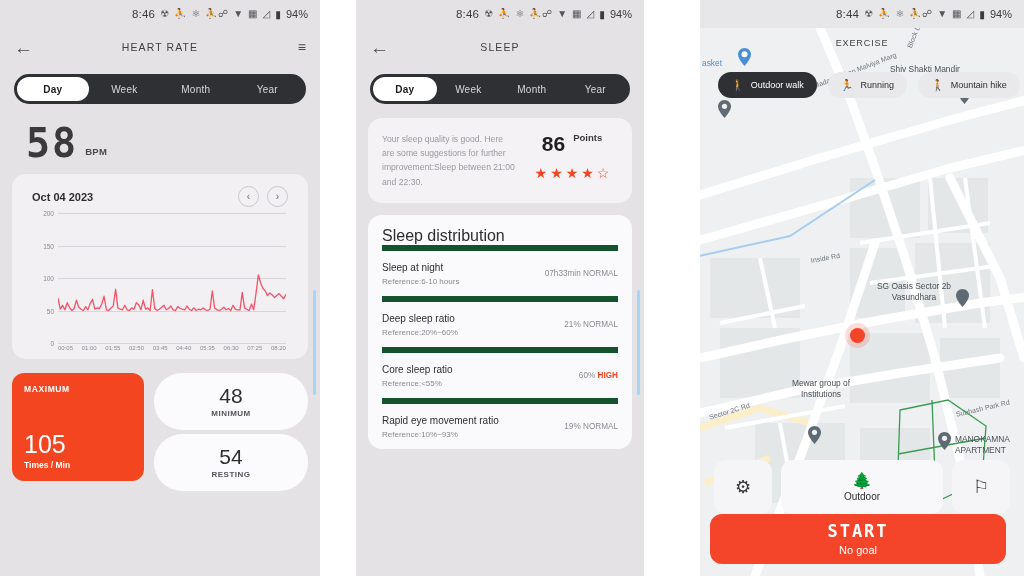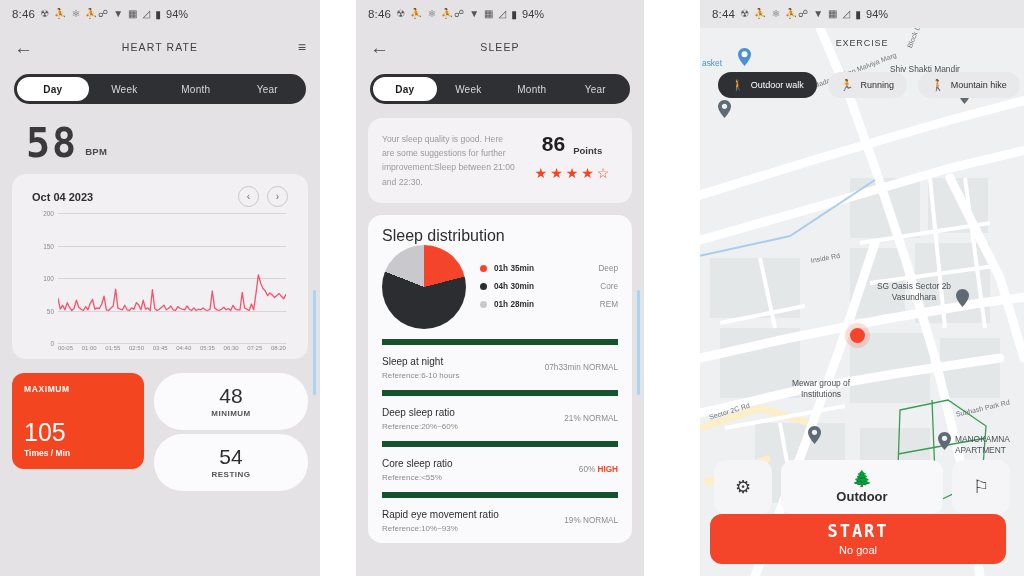--- a/index.html
+++ b/index.html
@@ -15,21 +15,21 @@
   .panel { position: relative; height: 576px; overflow: hidden; background: #e4e2e5; }
   .panel.p1 { width: 320px; }
   .gap { width: 36px; height: 576px; background: #ffffff; }
   .panel.p2 { width: 288px; }
   .gap2 { width: 56px; height: 576px; background: #ffffff; }
   .panel.p3 { width: 324px; background:#eceff0; }
 
   
   .statusbar {
     height: 28px; background: #e4e2e5;
-    display:flex; align-items:center; justify-content:flex-start;
+    display:flex; align-items:center; justify-content:flex-end;
     padding: 0 12px; font-size: 11px; color: #4a4a4a;
   }
   .sb-left, .sb-right { display:flex; align-items:center; gap:5px; }
   .sb-time { font-size: 11.5px; color:#3c3c3c; letter-spacing:.2px; }
   .sb-ico { font-size: 10px; color:#55555a; line-height:1; }
   .sb-batt { font-size: 10.5px; color:#3c3c3c; }
   .sb-pct { font-size: 11px; color:#3c3c3c; }
 
   
   .appbar { height: 38px; display:flex; align-items:center; padding: 0 14px; position:relative; }
@@ -81,42 +81,42 @@
   .gline { position:absolute; left:26px; right:2px; height:1px; background:#d7d5da; }
   .svgwrap { position:absolute; left:26px; right:2px; top:0; bottom:0; }
   .xlabels {
     display:flex; justify-content:space-between; margin: 2px 2px 0 26px;
     font-size:6px; color:#8b8b90;
   }
 
   
   .stats { display:flex; gap:10px; margin: 14px 12px 0; }
   .stat-max {
-    width: 132px; height: 96px; background:#f44521; border-radius: 12px;
+    width: 132px; height: 108px; background:#f44521; border-radius: 12px;
     padding: 11px 12px; display:flex; flex-direction:column; justify-content:space-between; color:#fff;
   }
   .stat-max .lbl { font-size:8.5px; font-weight:bold; letter-spacing:.6px; }
   .stat-max .val { font-size: 25px; font-weight:300; line-height:1; }
   .stat-max .sub { font-size:8.5px; font-weight:bold; margin-top:3px; }
   .stat-col { display:flex; flex-direction:column; gap:4px; flex:1; }
   .stat-pill {
     background:#fbfafc; border-radius: 28px; height: 57px;
     display:flex; flex-direction:column; align-items:center; justify-content:center;
   }
   .stat-pill .val { font-size: 21px; color:#2e2e31; font-weight:300; line-height:1.05; }
   .stat-pill .lbl { font-size:8px; color:#55555a; font-weight:bold; letter-spacing:.5px; margin-top:2px; }
 
   
   .scrollbar { position:absolute; right:4px; width:3px; border-radius:2px; background:#a8d4f5; }
 
   
   .sleep-card { background:#f4f2f5; border-radius: 14px; margin: 14px 12px 0; padding: 14px 14px; display:flex; gap:10px; }
   .sleep-adv { flex:1; font-size: 8.6px; line-height: 1.65; color:#9a9a9f; }
   .sleep-score { width: 92px; display:flex; flex-direction:column; align-items:center; }
-  .score-row { display:flex; align-items:flex-end; gap:8px; }
+  .score-row { display:flex; align-items:flex-start; gap:8px; }
   .score-num { font-size: 21px; font-weight:bold; color:#202023; }
   .score-pts { font-size: 9.5px; color:#3a3a3d; font-weight:bold; }
   .stars { margin-top:10px; display:flex; gap:3px; font-size: 14px; color:#f44521; line-height:1; }
 
   .dist-card { background:#faf9fb; border-radius: 14px; margin: 12px 12px 0; padding: 12px 14px 0; }
   .dist-title { font-size: 16px; color:#2e2e31; }
   .dist-body { display:flex; align-items:center; gap:14px; padding-bottom: 10px; }
   .pie { width: 84px; height: 84px; border-radius:50%; flex:none; }
   .legend { flex:1; display:flex; flex-direction:column; gap:9px; }
   .leg-row { display:flex; align-items:center; font-size:8.2px; color:#2e2e31; }
@@ -159,21 +159,21 @@
   .bottom-ctrls { position:absolute; left: 14px; right: 14px; bottom: 62px; display:flex; gap:9px; z-index: 6; }
   .ctrl-sq {
     width: 58px; height: 54px; background:#f5f4f7; border-radius: 12px;
     display:flex; align-items:center; justify-content:center; font-size: 18px; color:#3a3a3d; cursor:pointer;
   }
   .ctrl-mid {
     flex:1; height: 54px; background:#f8f7fa; border-radius: 12px;
     display:flex; flex-direction:column; align-items:center; justify-content:center; gap:2px; cursor:pointer;
   }
   .ctrl-mid .g { font-size: 16px; color:#2e2e31; line-height:1; }
-  .ctrl-mid .t { font-size: 13px; font-weight:bold; color:#2e2e31; }
+  .ctrl-mid .t { font-size: 10px; font-weight:normal; color:#2e2e31; }
   .start-btn {
     position:absolute; left: 10px; right: 18px; bottom: 12px; height: 50px;
     background:#f4452a; border-radius: 12px; color:#fff; cursor:pointer;
     display:flex; flex-direction:column; align-items:center; justify-content:center;
   }
   .start-btn .big {
     font-family:"DejaVu Sans Mono", monospace; font-size: 17px; font-weight:bold; letter-spacing: 2px; line-height:1;
     background-image:
       repeating-linear-gradient(0deg, rgba(244,69,42,0) 0px, rgba(244,69,42,0) 2px, #f4452a 2px, #f4452a 3.2px),
       repeating-linear-gradient(90deg, rgba(244,69,42,0) 0px, rgba(244,69,42,0) 2px, #f4452a 2px, #f4452a 3.2px);
@@ -330,40 +330,20 @@
             <span>★</span>
             <span>★</span>
             <span>★</span>
             <span>☆</span>
           </div>
       </div>
     </div>
 
     <div class="dist-card">
       <div class="dist-title">Sleep distribution</div>
-      <div class="dist-body">
-        <div class="pie" id="sleep-pie" style="background: conic-gradient(rgb(244, 69, 42) 0deg, rgb(244, 69, 42) 75.6deg, rgb(43, 45, 49) 75.6deg, rgb(43, 45, 49) 291.6deg, rgb(201, 201, 205) 291.6deg, rgb(201, 201, 205) 360deg);"></div>
-        <div class="legend">
-          <div class="leg-row">
-            <span class="dot" style="background:#f4452a"></span>
-            <span class="leg-val">01h 35min</span>
-            <span class="leg-name">Deep</span>
-          </div>
-          <div class="leg-row">
-            <span class="dot" style="background:#2b2d31"></span>
-            <span class="leg-val">04h 30min</span>
-            <span class="leg-name">Core</span>
-          </div>
-          <div class="leg-row">
-            <span class="dot" style="background:#c9c9cd"></span>
-            <span class="leg-val">01h 28min</span>
-            <span class="leg-name">REM</span>
-          </div>
-        </div>
-      </div>
 
       <div class="metric">
         <div class="m-left">
           <div class="m-name">Sleep at night</div>
           <div class="m-ref">Reference:6-10 hours</div>
         </div>
         <div class="m-right">
           <span>07h33min</span>
           <span>NORMAL</span>
         </div>

